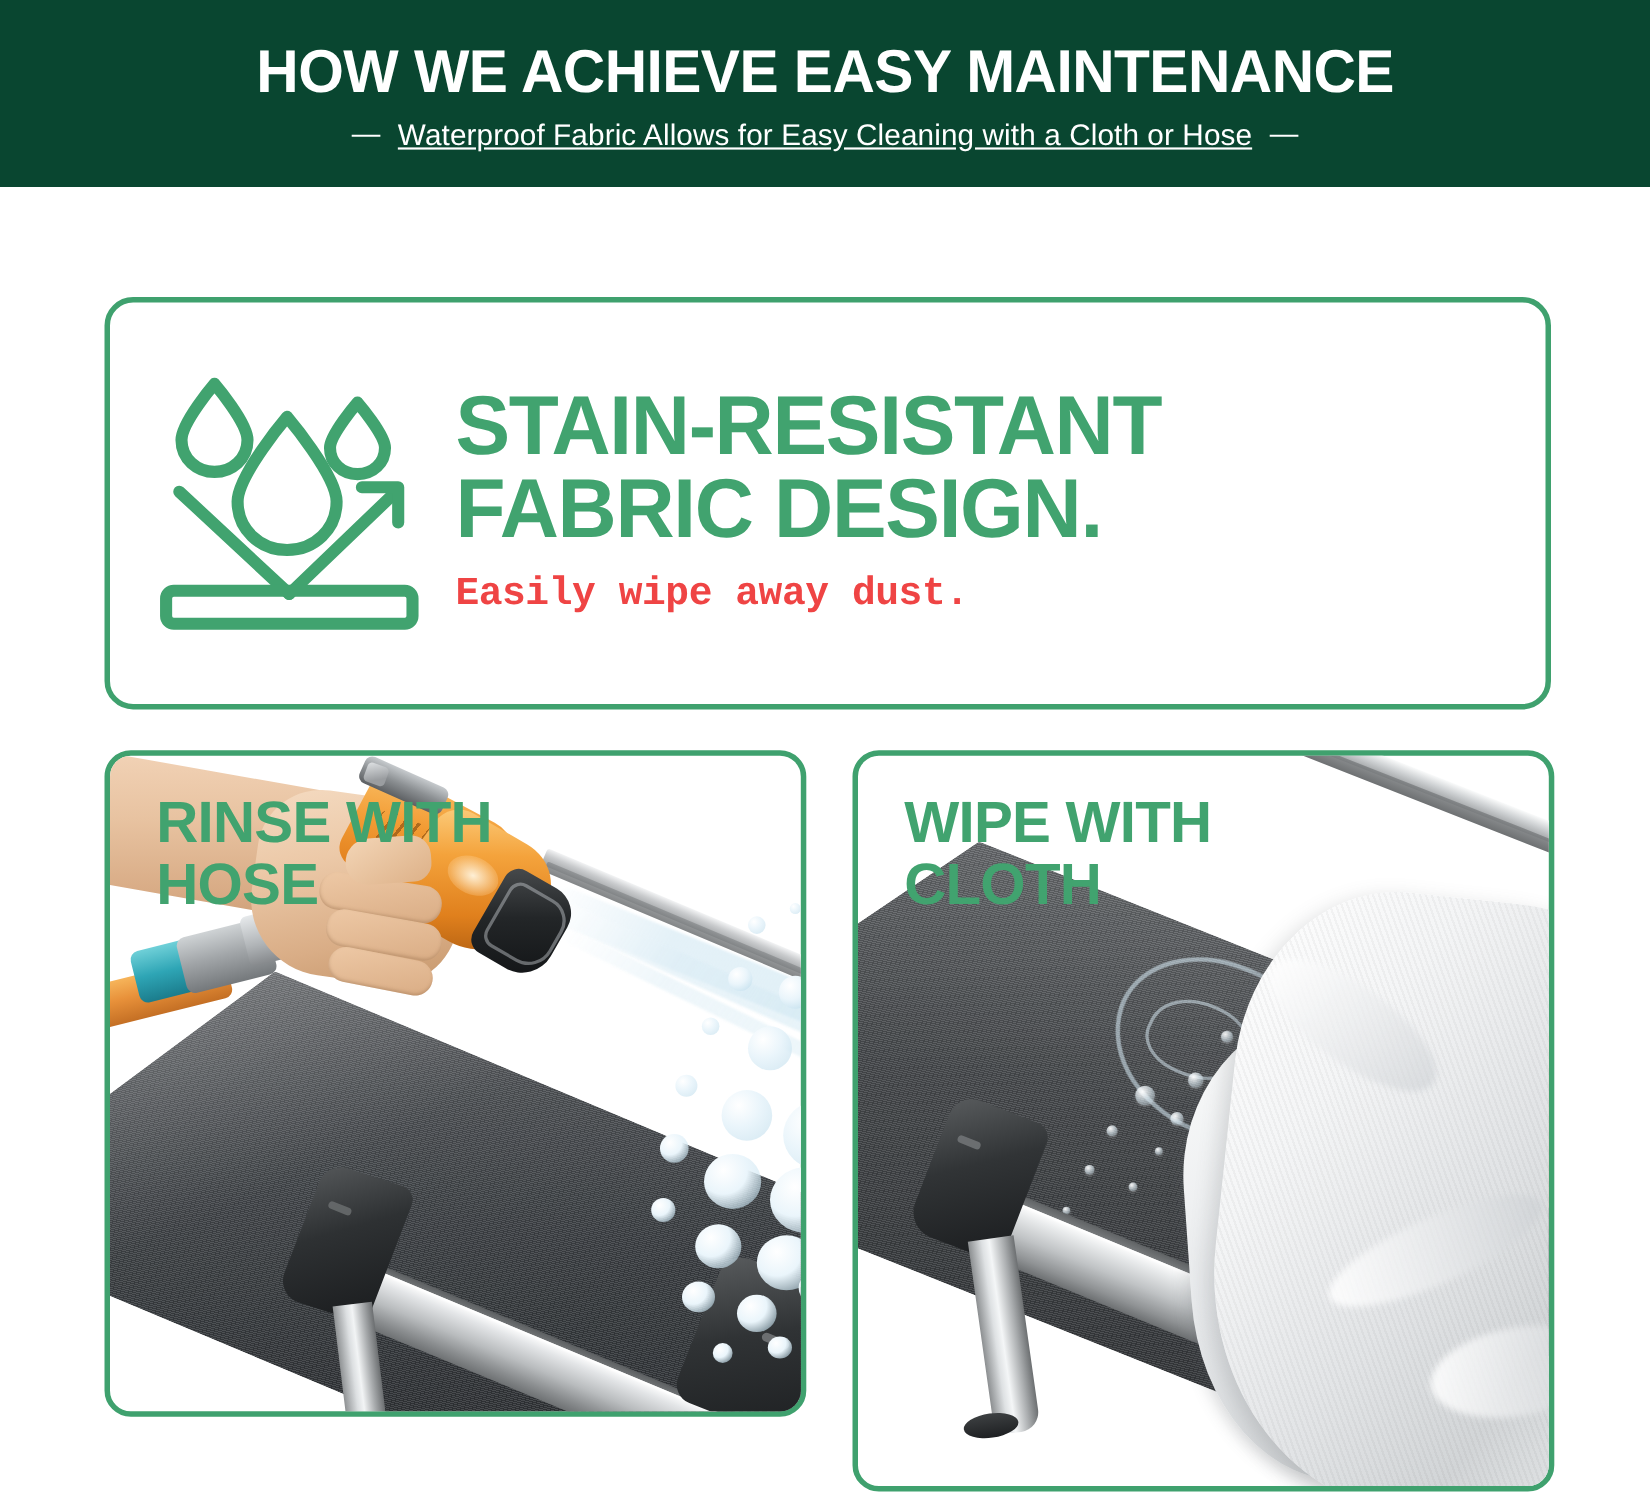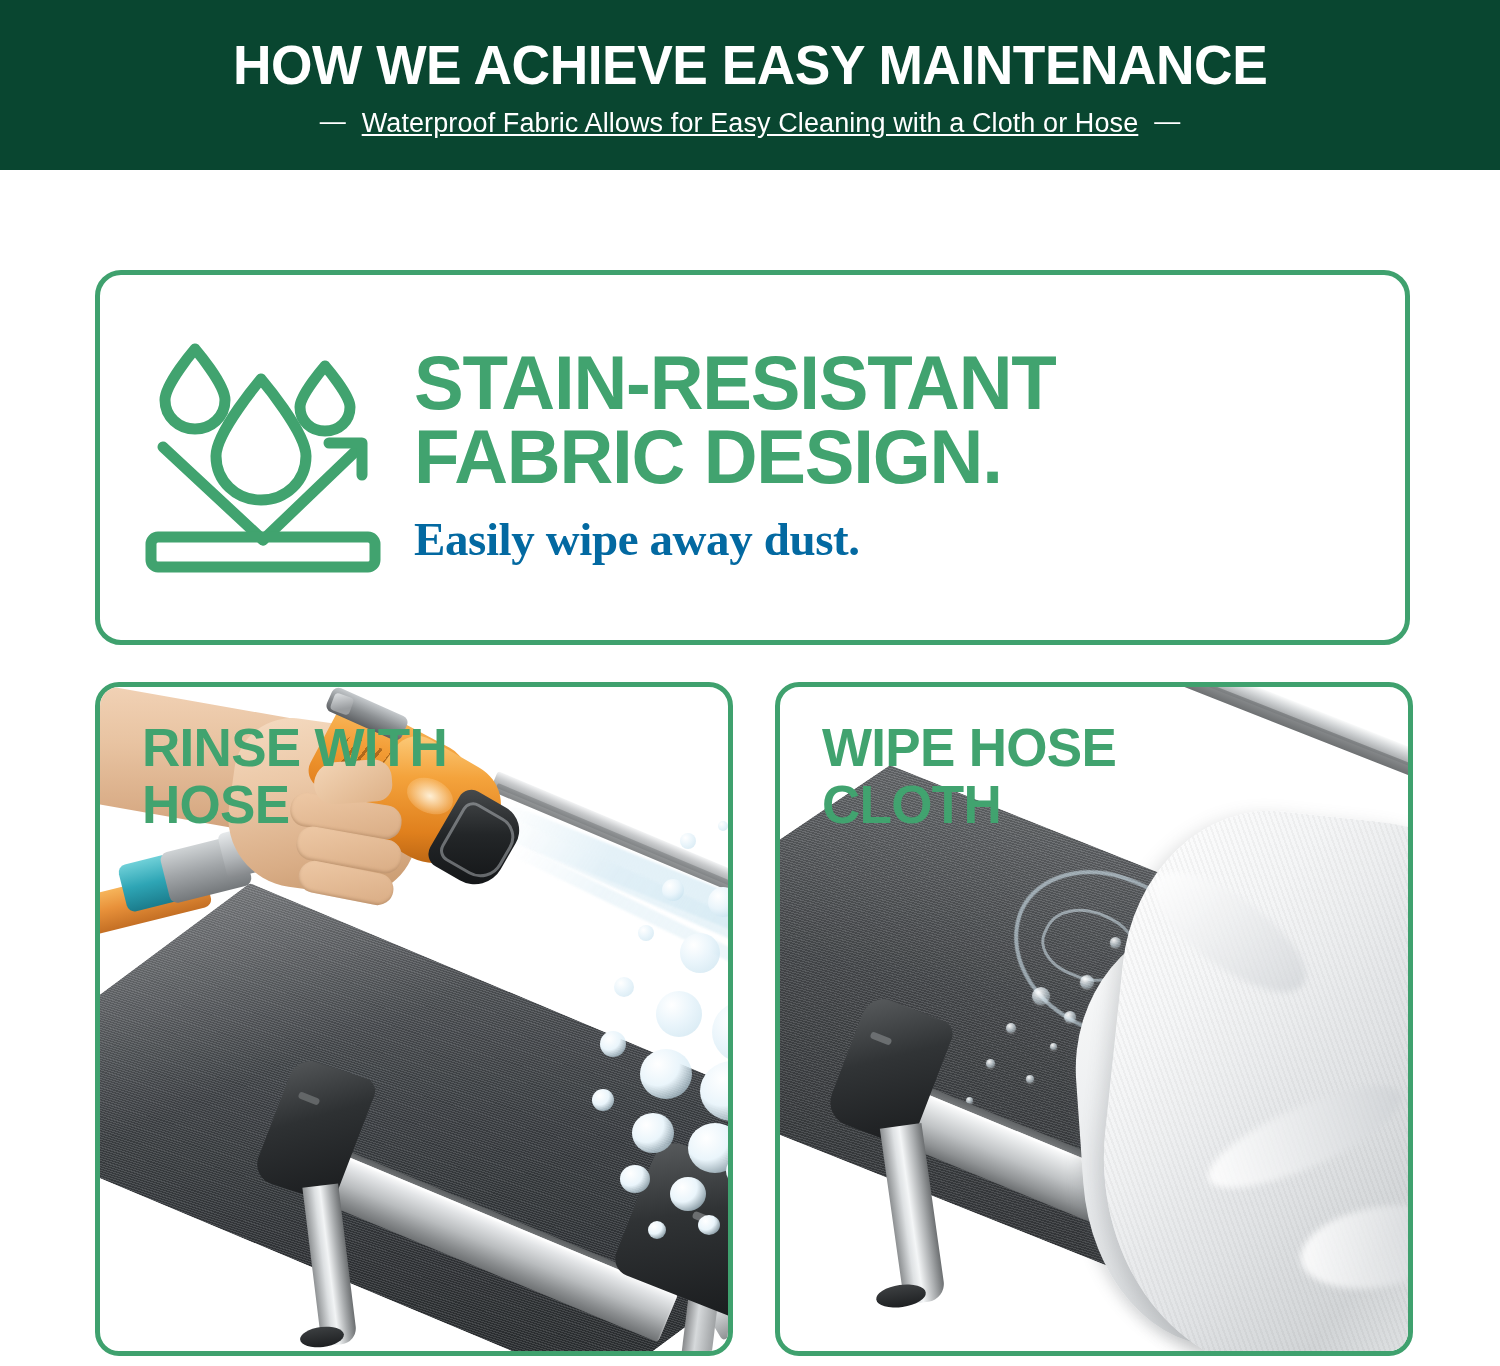--- a/index.html
+++ b/index.html
@@ -87,21 +87,21 @@
     width: 1315px;
     height: 375px;
     display: flex;
     align-items: center;
     border-radius: 26px;
   }
   #card-rinse {
     left: 95px;
     top: 512px;
     width: 638px;
-    height: 674px;
+    height: 606px;
   }
   #card-wipe {
     left: 775px;
     top: 512px;
     width: 638px;
     height: 674px;
   }
 
   
   .stain-icon-wrap {
@@ -123,24 +123,24 @@
     font-family: "Liberation Sans", sans-serif;
     font-weight: bold;
     font-size: 76px;
     line-height: 0.98;
     letter-spacing: -1.2px;
     margin: 0;
     transform: scaleX(0.98);
     transform-origin: left center;
   }
   .stain-sub {
-    color: #0369a1;
-    font-family: Liberation Serif, serif;
+    color: #ef4444;
+    font-family: Liberation Mono, monospace;
     font-weight: bold;
-    font-size: 47px;
+    font-size: 36px;
     line-height: 1;
     letter-spacing: -0.4px;
     margin: 22px 0 0 0;
   }
 
   
   .card-heading {
     position: absolute;
     left: 42px;
     top: 32px;
@@ -823,21 +823,21 @@
       <div class="l-finger l-f1"></div>
       <div class="l-finger l-f2"></div>
       <div class="l-finger l-f3"></div>
       <div class="l-thumb"></div>
       <div class="l-gun-head"></div>
       <div class="l-gun-head-ring"></div>
     </div>
   </div>
 
   <div class="card" id="card-wipe">
-    <div class="card-heading">WIPE HOSE
+    <div class="card-heading">WIPE WITH
 CLOTH</div>
 
     <div class="photo-stage">
       <div class="r-rail-top"></div>
       <div class="r-rail-top-dark"></div>
       <div class="r-mesh"></div>
 
       <div class="r-smear"></div>
       <div class="r-smear2"></div>
       <div class="rdrop" style="left:252px;top:300px;width:18px;height:18px;"></div>

